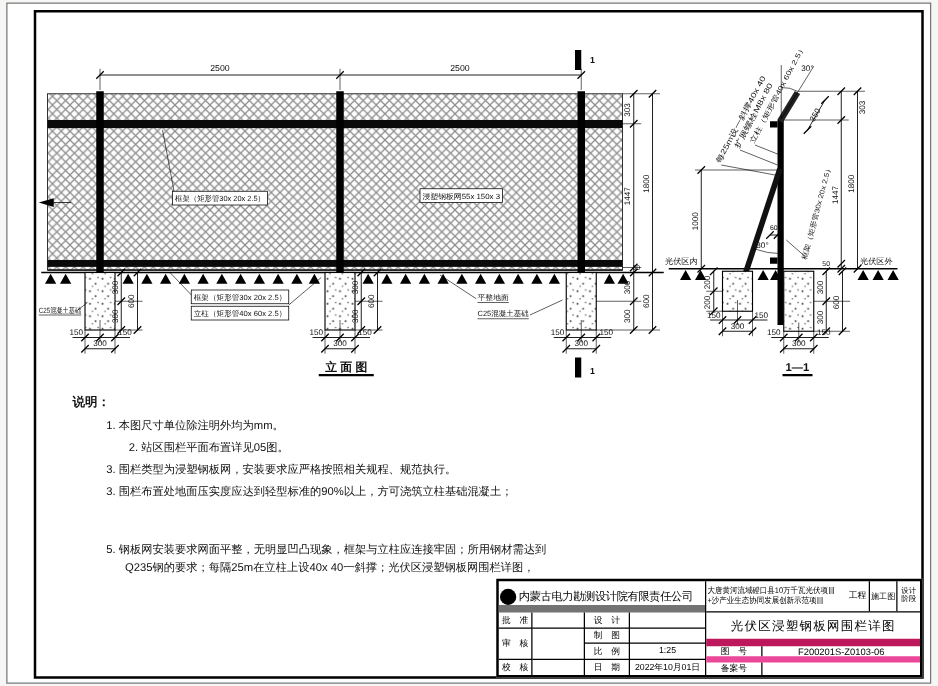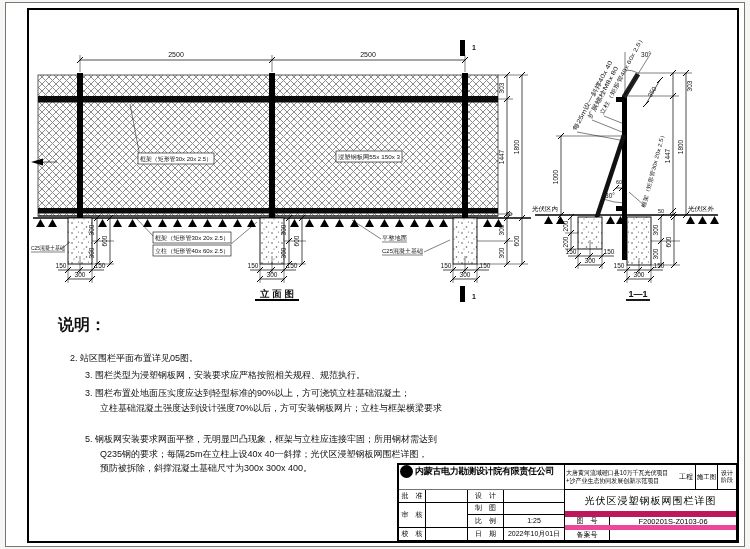--- a/index.html
+++ b/index.html
@@ -3,25 +3,25 @@
 <meta charset="utf-8">
 <style>
   *{margin:0;padding:0;box-sizing:border-box}
   html,body{width:750px;height:549px;background:#f6f6f4;font-family:"Liberation Sans",sans-serif;position:relative;overflow:hidden}
   .abs{position:absolute}
   .outer-border{left:5px;top:2px;width:740px;height:545px;border:1px solid #777;background:#fff}
   .frame{left:27px;top:8px;width:712px;height:535px;border:2px solid #000}
   svg.draw{position:absolute;left:0;top:0}
   svg text{font-family:"Liberation Sans","DejaVu Sans",sans-serif;fill:#111}
   .notes{position:absolute;left:0;top:0;width:750px;height:549px;pointer-events:none}
-  .note-h{position:absolute;left:58px;top:315px;font-size:16px;font-weight:bold;color:#111}
+  .note-h{position:absolute;left:58px;top:315px;font-size:10px;font-weight:bold;color:#111}
   .nl{position:absolute;font-size:9px;color:#111;white-space:nowrap}
   .tb{position:absolute;left:397px;top:463px;width:341px;height:79px;border:2px solid #000;display:flex;background:#fff;font-family:"Liberation Sans","DejaVu Sans",sans-serif}
   .tb-left{width:166px;border-right:1px solid #000;display:flex;flex-direction:column}
-  .tb-company{height:25px;border-bottom:1px solid #737373;display:flex;align-items:flex-start;padding:0 1px;font-weight:bold;font-size:9px;white-space:nowrap;letter-spacing:-0.3px}
+  .tb-company{height:25px;border-bottom:6px solid #737373;display:flex;align-items:flex-end;padding:0 1px;font-weight:normal;font-size:9px;white-space:nowrap;letter-spacing:-0.3px}
   .tb-logo{width:13px;height:13px;border-radius:50%;background:#000;margin-right:2px;flex:none}
   .tb-grid{flex:1;display:grid;grid-template-columns:27px 42px 36px 1fr;grid-template-rows:1fr 1fr 1fr 1fr;font-size:7px}
   .tb-grid>div{border-right:1px solid #000;border-bottom:1px solid #000;display:flex;align-items:center;justify-content:center;white-space:nowrap;overflow:hidden}
   .tb-grid>div.nr{border-right:none}
   .tb-grid>div.nb{border-bottom:none}
   .tb-right{flex:1;display:flex;flex-direction:column}
   .tb-rowA{height:25px;border-bottom:1px solid #000;display:flex;align-items:stretch}
   .tb-proj{flex:1;display:flex;align-items:center;padding:1px 1px;font-size:6.5px;line-height:8px;overflow:hidden}
   .tb-proj-text{flex:1;white-space:nowrap;transform:scaleX(.92);transform-origin:left center}
   .tb-eng{width:16px;display:flex;align-items:center;justify-content:center;font-size:7px}
@@ -173,27 +173,26 @@
     <text transform="rotate(-62 591 119)" x="591" y="119" font-size="6" textLength="58" lengthAdjust="spacingAndGlyphs">扩展螺栓M8x 80</text>
     <text transform="rotate(-62 603 115)" x="603" y="115" font-size="5.5" textLength="88" lengthAdjust="spacingAndGlyphs">立柱（矩形管40x 60x 2.5）</text>
     <text transform="rotate(-75 645 208)" x="645" y="208" font-size="5.5" textLength="78" lengthAdjust="spacingAndGlyphs">框架（矩形管30x 20x 2.5）</text>
     <text x="638" y="297" font-size="9" font-weight="bold" text-anchor="middle">1—1</text>
     <path d="M626 300 H650" stroke="#000" stroke-width="1.8"></path>
   </g>
 </svg>
 
 <div class="notes">
   <div class="note-h">说明：</div>
-  <div class="nl" style="left:70px;top:352px">2. 站区围栏平面布置详见05图。</div>
+  <div class="nl" style="left:85px;top:334px">1. 本图尺寸单位除注明外均为mm。</div>
+  <div class="nl" style="left:103px;top:352px">2. 站区围栏平面布置详见05图。</div>
   <div class="nl" style="left:85px;top:369px">3. 围栏类型为浸塑钢板网，安装要求应严格按照相关规程、规范执行。</div>
   <div class="nl" style="left:85px;top:387px">3. 围栏布置处地面压实度应达到轻型标准的90%以上，方可浇筑立柱基础混凝土；</div>
-  <div class="nl" style="left:100px;top:402px">立柱基础混凝土强度达到设计强度70%以后，方可安装钢板网片；立柱与框架横梁要求</div>
   <div class="nl" style="left:85px;top:433px">5. 钢板网安装要求网面平整，无明显凹凸现象，框架与立柱应连接牢固；所用钢材需达到</div>
   <div class="nl" style="left:100px;top:448px">Q235钢的要求；每隔25m在立柱上设40x 40一斜撑；光伏区浸塑钢板网围栏详图，</div>
-  <div class="nl" style="left:100px;top:462px">预防被拆除，斜撑混凝土基础尺寸为300x 300x 400。</div>
 </div>
 
 <div class="tb">
   <div class="tb-left">
     <div class="tb-company">
       <span class="tb-logo"></span>
       <span>内蒙古电力勘测设计院有限责任公司</span>
     </div>
     <div class="tb-grid">
       <div style="grid-row:1;grid-column:1">批　准</div>

